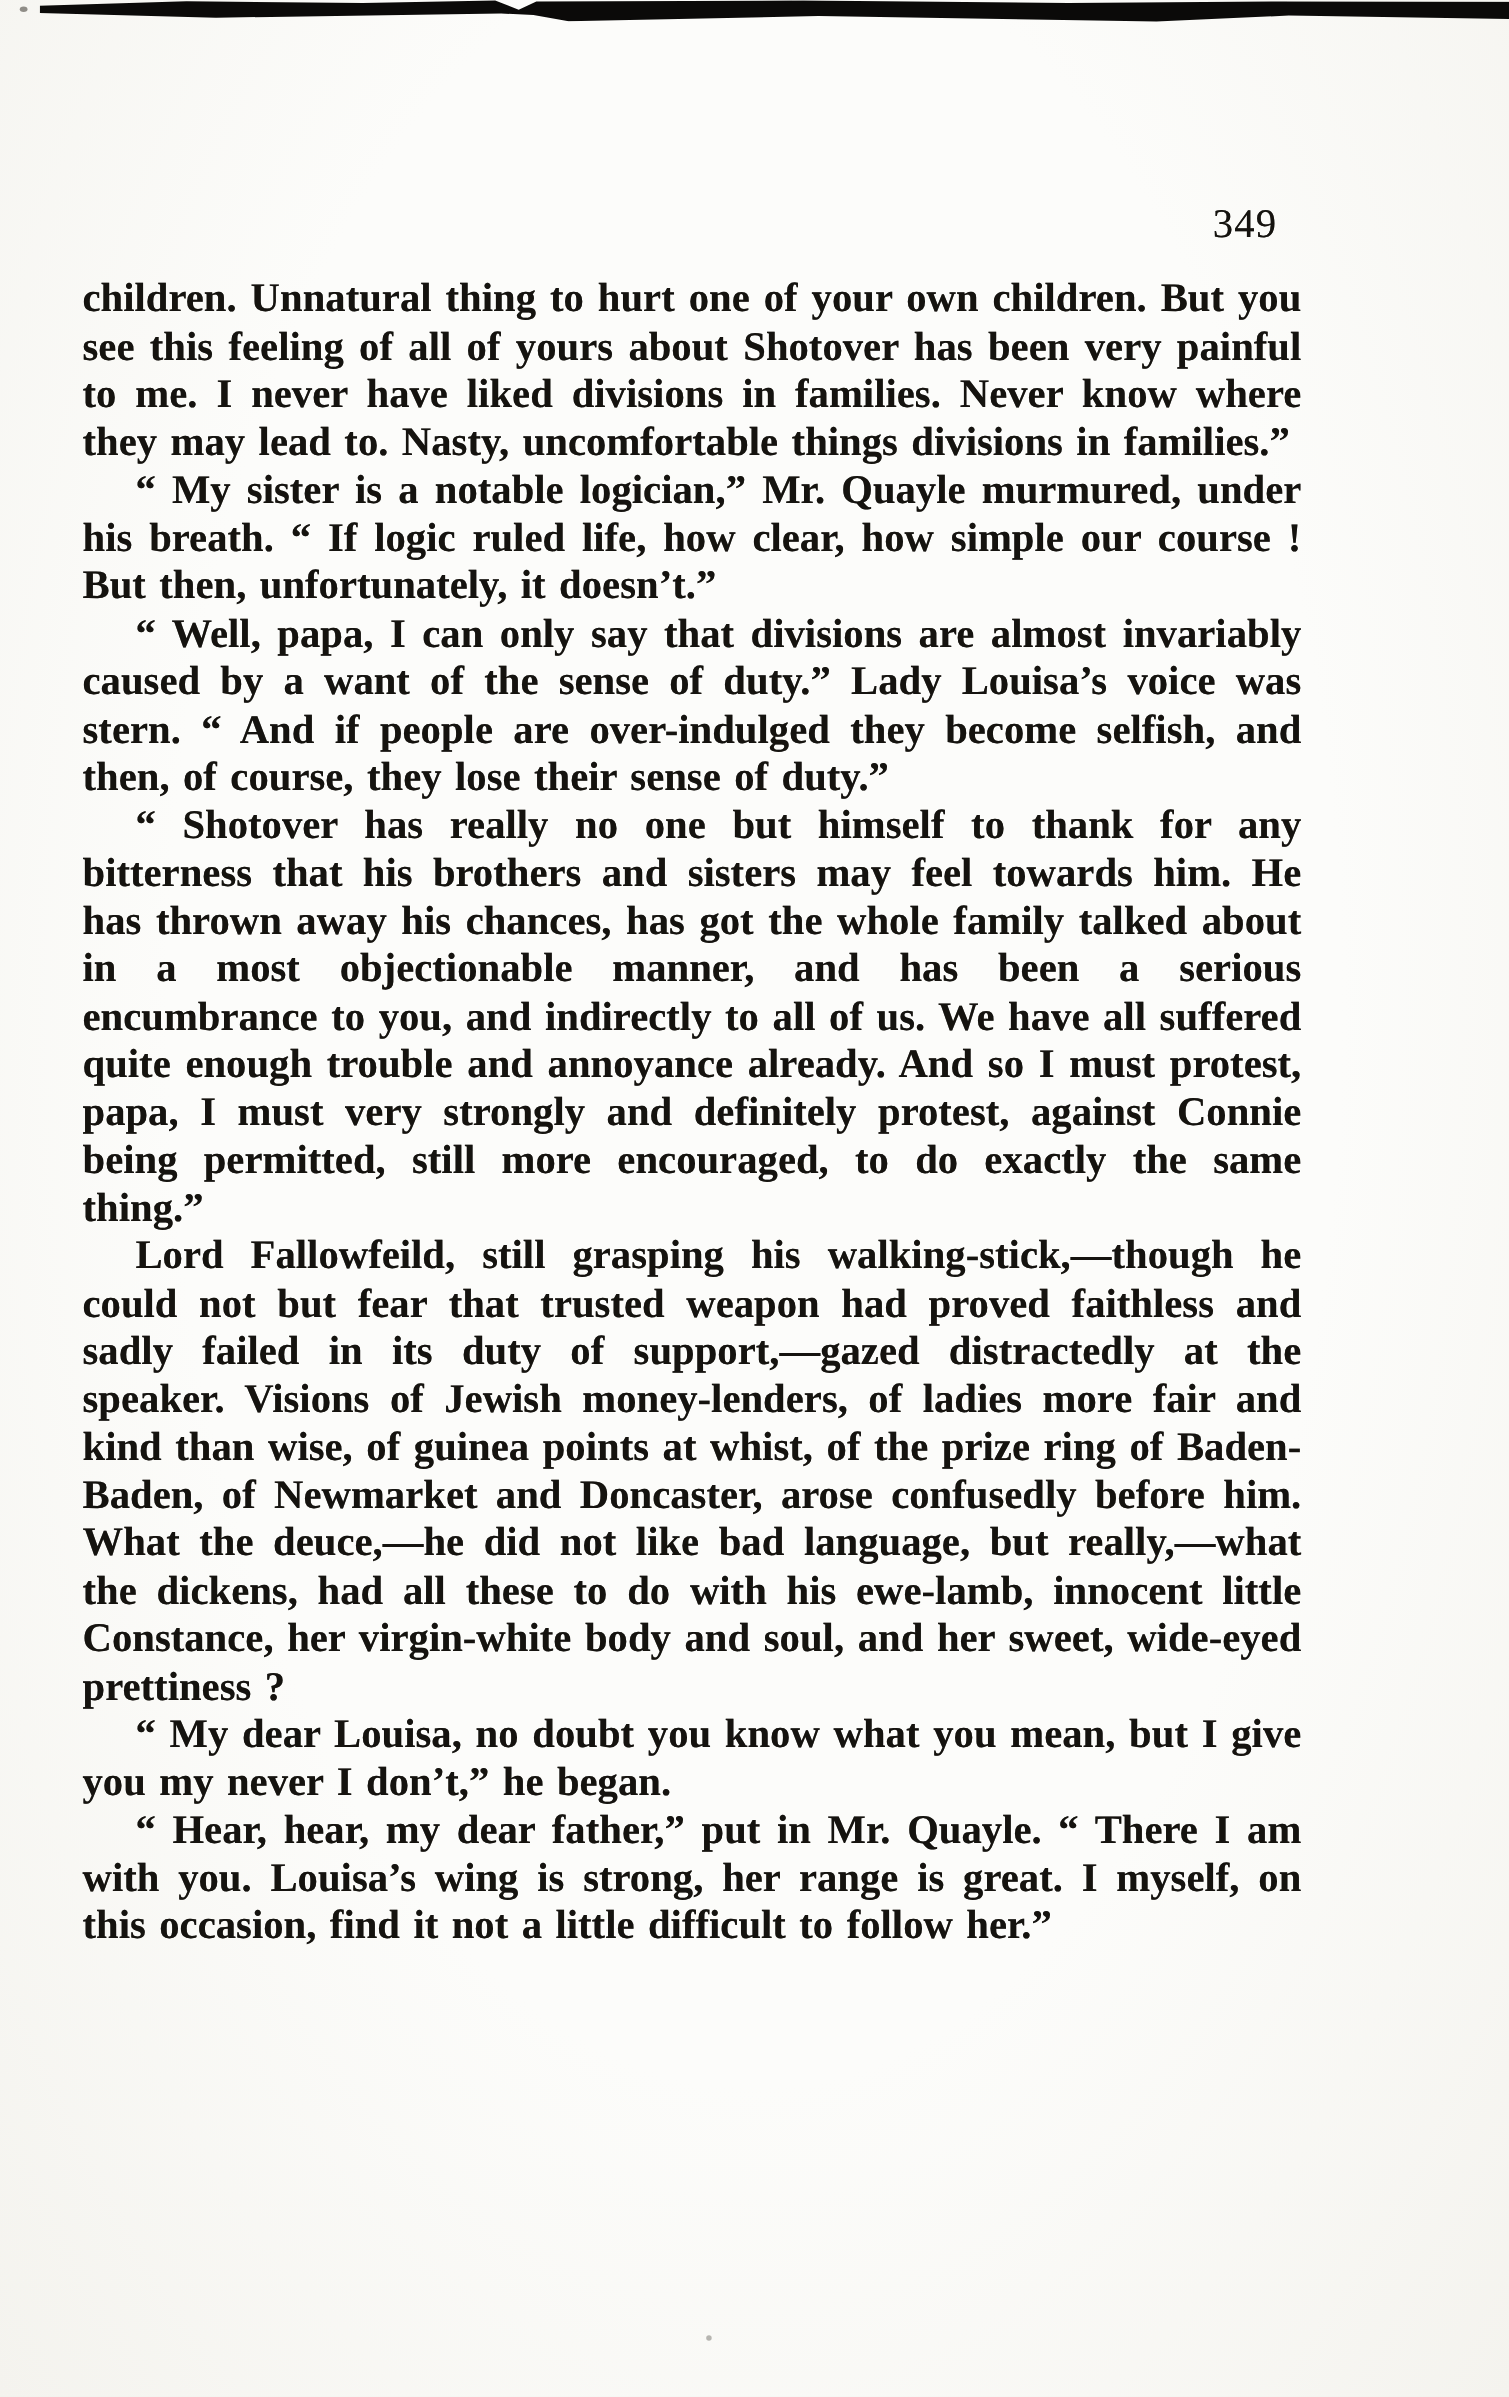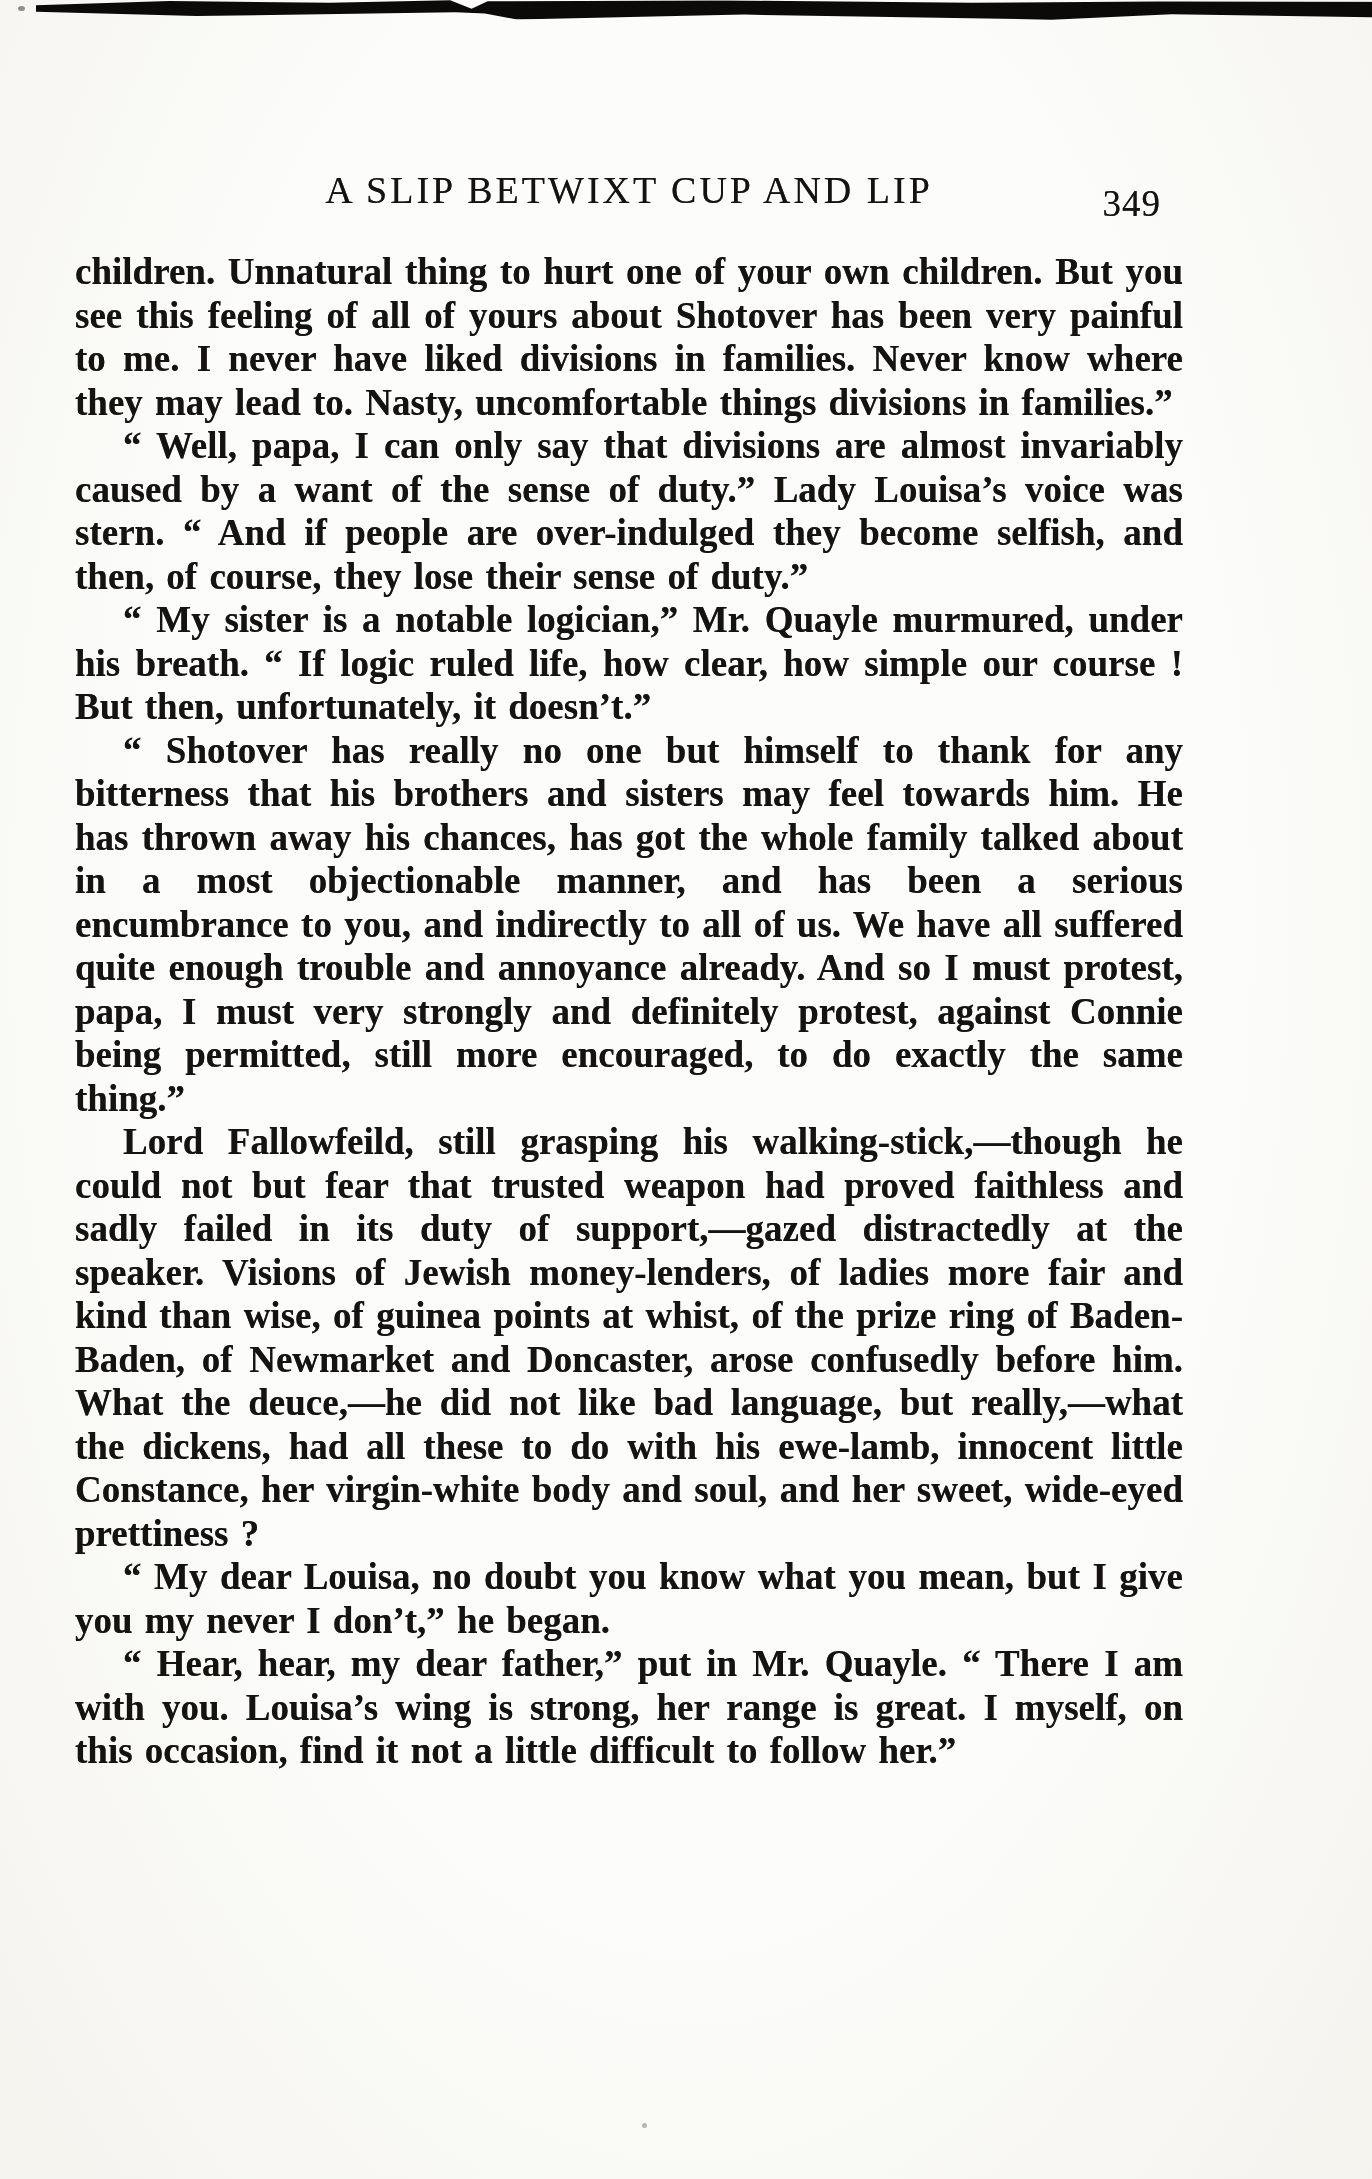--- a/index.html
+++ b/index.html
@@ -91,27 +91,26 @@
 </head>
 <body>
 
 <div class="page">
 
   <div class="top-bar"></div>
   <div class="speck speck-a"></div>
   <div class="speck speck-b"></div>
 
   <div class="header">
-    <div class="title">A SLIP BETWIXT CUP AND LIP</div>
     <div class="page-number">349</div>
   </div>
 
   <div class="body">
       <p class="">children.  Unnatural thing to hurt one of your own children. But you see this feeling of all of yours about Shotover has been very painful to me.  I never have liked divisions in families.  Never know where they may lead to.  Nasty, uncomfortable things divisions in families.”</p>
+      <p class="indent">“ My sister is a notable logician,” Mr. Quayle murmured, under his breath.  “ If logic ruled life, how clear, how simple our course !  But then, unfortunately, it doesn’t.”</p>
       <p class="indent">“ Well, papa, I can only say that divisions are almost invariably caused by a want of the sense of duty.”  Lady Louisa’s voice was stern.  “ And if people are over-indulged they become selfish, and then, of course, they lose their sense of duty.”</p>
-      <p class="indent">“ My sister is a notable logician,” Mr. Quayle murmured, under his breath.  “ If logic ruled life, how clear, how simple our course !  But then, unfortunately, it doesn’t.”</p>
       <p class="indent">“ Shotover has really no one but himself to thank for any bitterness that his brothers and sisters may feel towards him. He has thrown away his chances, has got the whole family talked about in a most objectionable manner, and has been a serious encumbrance to you, and indirectly to all of us.  We have all suffered quite enough trouble and annoyance already. And so I must protest, papa, I must very strongly and definitely protest, against Connie being permitted, still more encouraged, to do exactly the same thing.”</p>
       <p class="indent">Lord Fallowfeild, still grasping his walking-stick,—though he could not but fear that trusted weapon had proved faithless and sadly failed in its duty of support,—gazed distractedly at the speaker.  Visions of Jewish money-lenders, of ladies more fair and kind than wise, of guinea points at whist, of the prize ring of Baden-Baden, of Newmarket and Doncaster, arose confusedly before him.  What the deuce,—he did not like bad language, but really,—what the dickens, had all these to do with his ewe-lamb, innocent little Constance, her virgin-white body and soul, and her sweet, wide-eyed prettiness ?</p>
       <p class="indent">“ My dear Louisa, no doubt you know what you mean, but I give you my never I don’t,” he began.</p>
       <p class="indent">“ Hear, hear, my dear father,” put in Mr. Quayle. “ There I am with you.  Louisa’s wing is strong, her range is great.  I myself, on this occasion, find it not a little difficult to follow her.”</p>
     </div>
 
 </div>
 
 </body></html>

